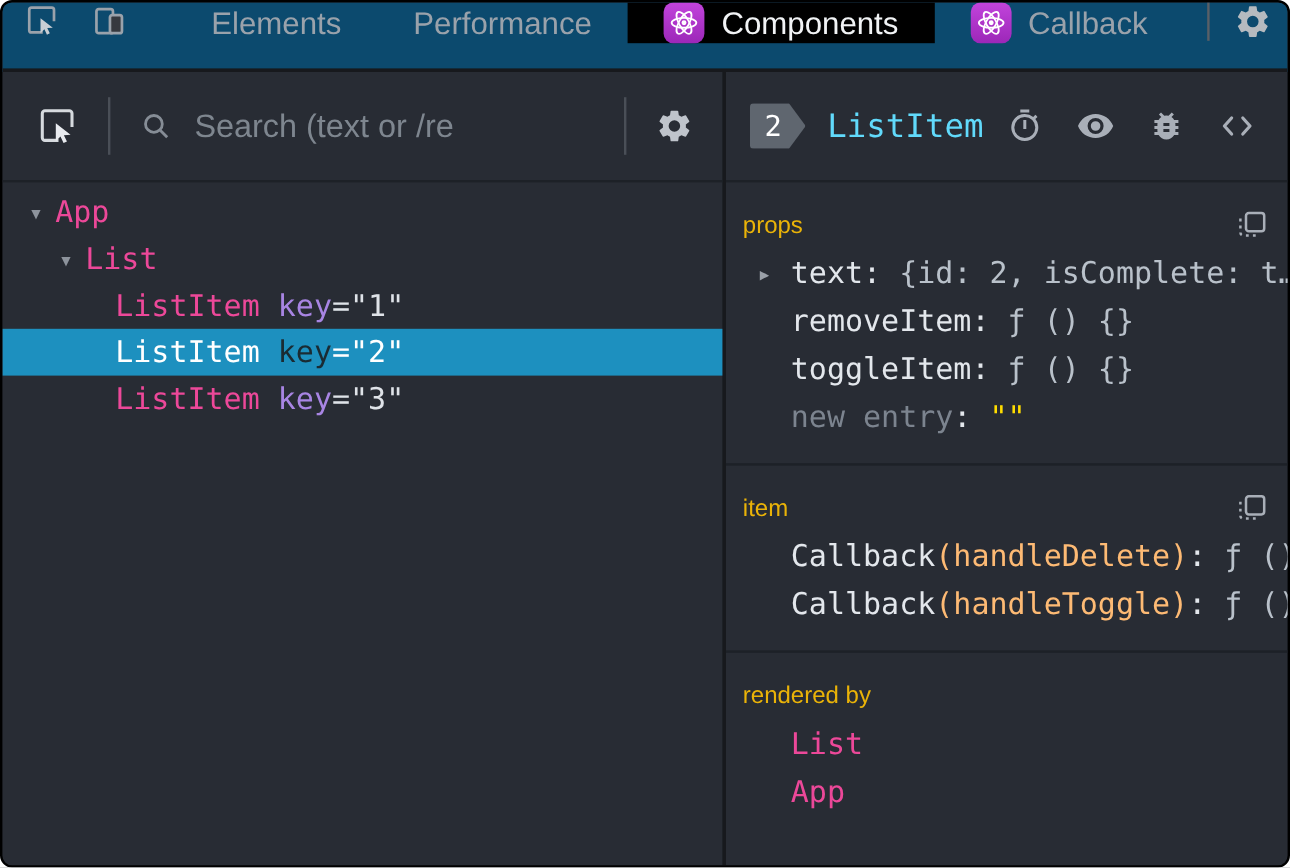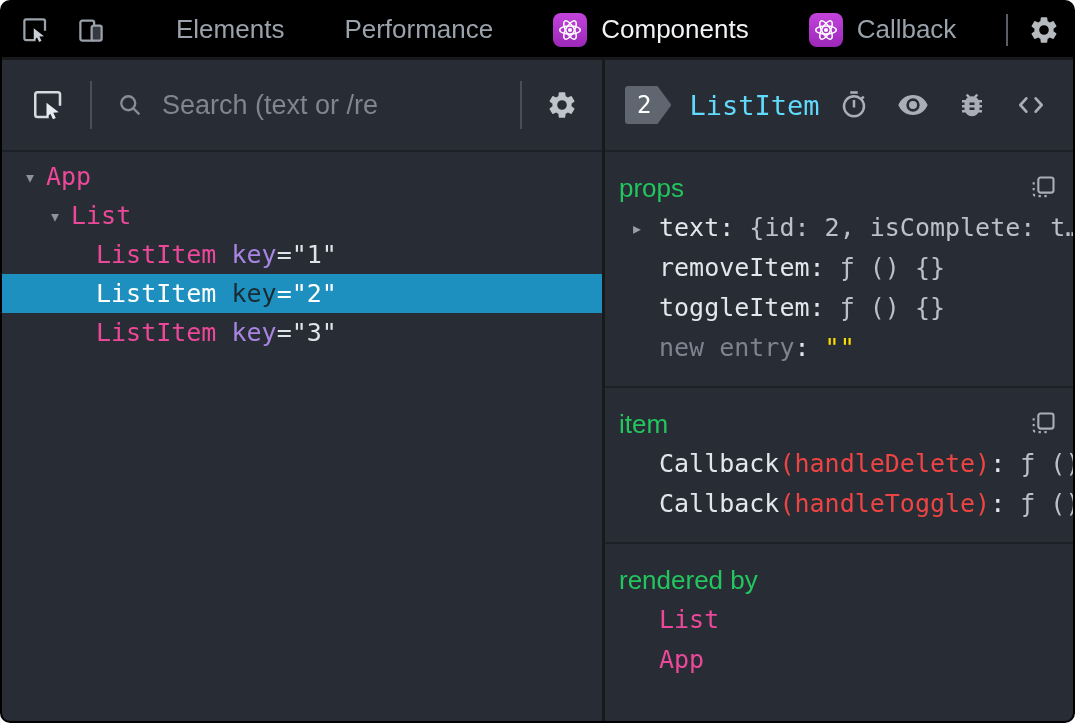--- a/index.html
+++ b/index.html
@@ -9,23 +9,23 @@
     width: 1075px; height: 723px;
     background: #282c34;
     border: 2px solid #000;
     border-radius: 10px;
     overflow: hidden;
     display: flex; flex-direction: column;
   }
   
   .topbar {
     height: 58px; flex: 0 0 58px;
-    background: #000000;
+    background: #0c4a6e;
     border-bottom: 3px solid #17191d;
-    display: flex; align-items: center;
+    display: flex; align-items: flex-start;
   }
   .tb-icons { display: flex; align-items: center; gap: 26px; padding-left: 18px; }
   .tb-sep { width: 2px; height: 32px; background: #5a5f66; align-self: center; margin: 0 20px; }
   .tabs { display: flex; align-items: stretch; }
   .tab {
     display: flex; align-items: center; gap: 14px;
     padding: 0 30px; font-size: 26px; color: #9aa2ab;
     white-space: nowrap; cursor: default;
   }
   .tab.active { background: #000; color: #f1f3f5; }
@@ -84,28 +84,28 @@
     padding: 0 20px 0 12px;
     clip-path: polygon(0 0, calc(100% - 14px) 0, 100% 50%, calc(100% - 14px) 100%, 0 100%);
     border-radius: 3px;
   }
   .sel-title { color: #61dafb; font-family: "DejaVu Sans Mono", monospace; font-size: 27px; margin-left: 18px; }
   .rh-icons { margin-left: auto; display: flex; align-items: center; gap: 28px; }
   
   .section { padding: 16px 16px 18px 14px; border-bottom: 2px solid #1d2127; }
   .section:last-child { border-bottom: none; flex: 1; }
   .sec-head { display: flex; align-items: center; justify-content: space-between; height: 40px; }
-  .sec-label { color: #22c55e; font-size: 26px; }
+  .sec-label { color: #eab308; font-size: 20px; }
   .kv { font-family: "DejaVu Sans Mono", "Liberation Mono", monospace; font-size: 25px; line-height: 40px; padding-left: 12px; display: flex; white-space: pre; }
   .kv .expander { width: 28px; flex: 0 0 28px; color: #9aa0a8; font-size: 20px; }
   .kname { color: #e3e7ec; }
   .kval  { color: #b9c1ca; }
   .dim   { color: #7c848f; }
   .ystr  { color: #ffdd00; }
-  .hookargs { color: #ef4444; text-align: center; }
+  .hookargs { color: #fdba74; text-align: center; }
   .rb-item { font-family: "DejaVu Sans Mono", monospace; font-size: 25px; line-height: 40px; padding-left: 40px; }
   svg { display: block; }
 </style>
 </head>
 <body>
 
 <div class="window">
 
   <div class="topbar">
     <div class="tb-icons">

